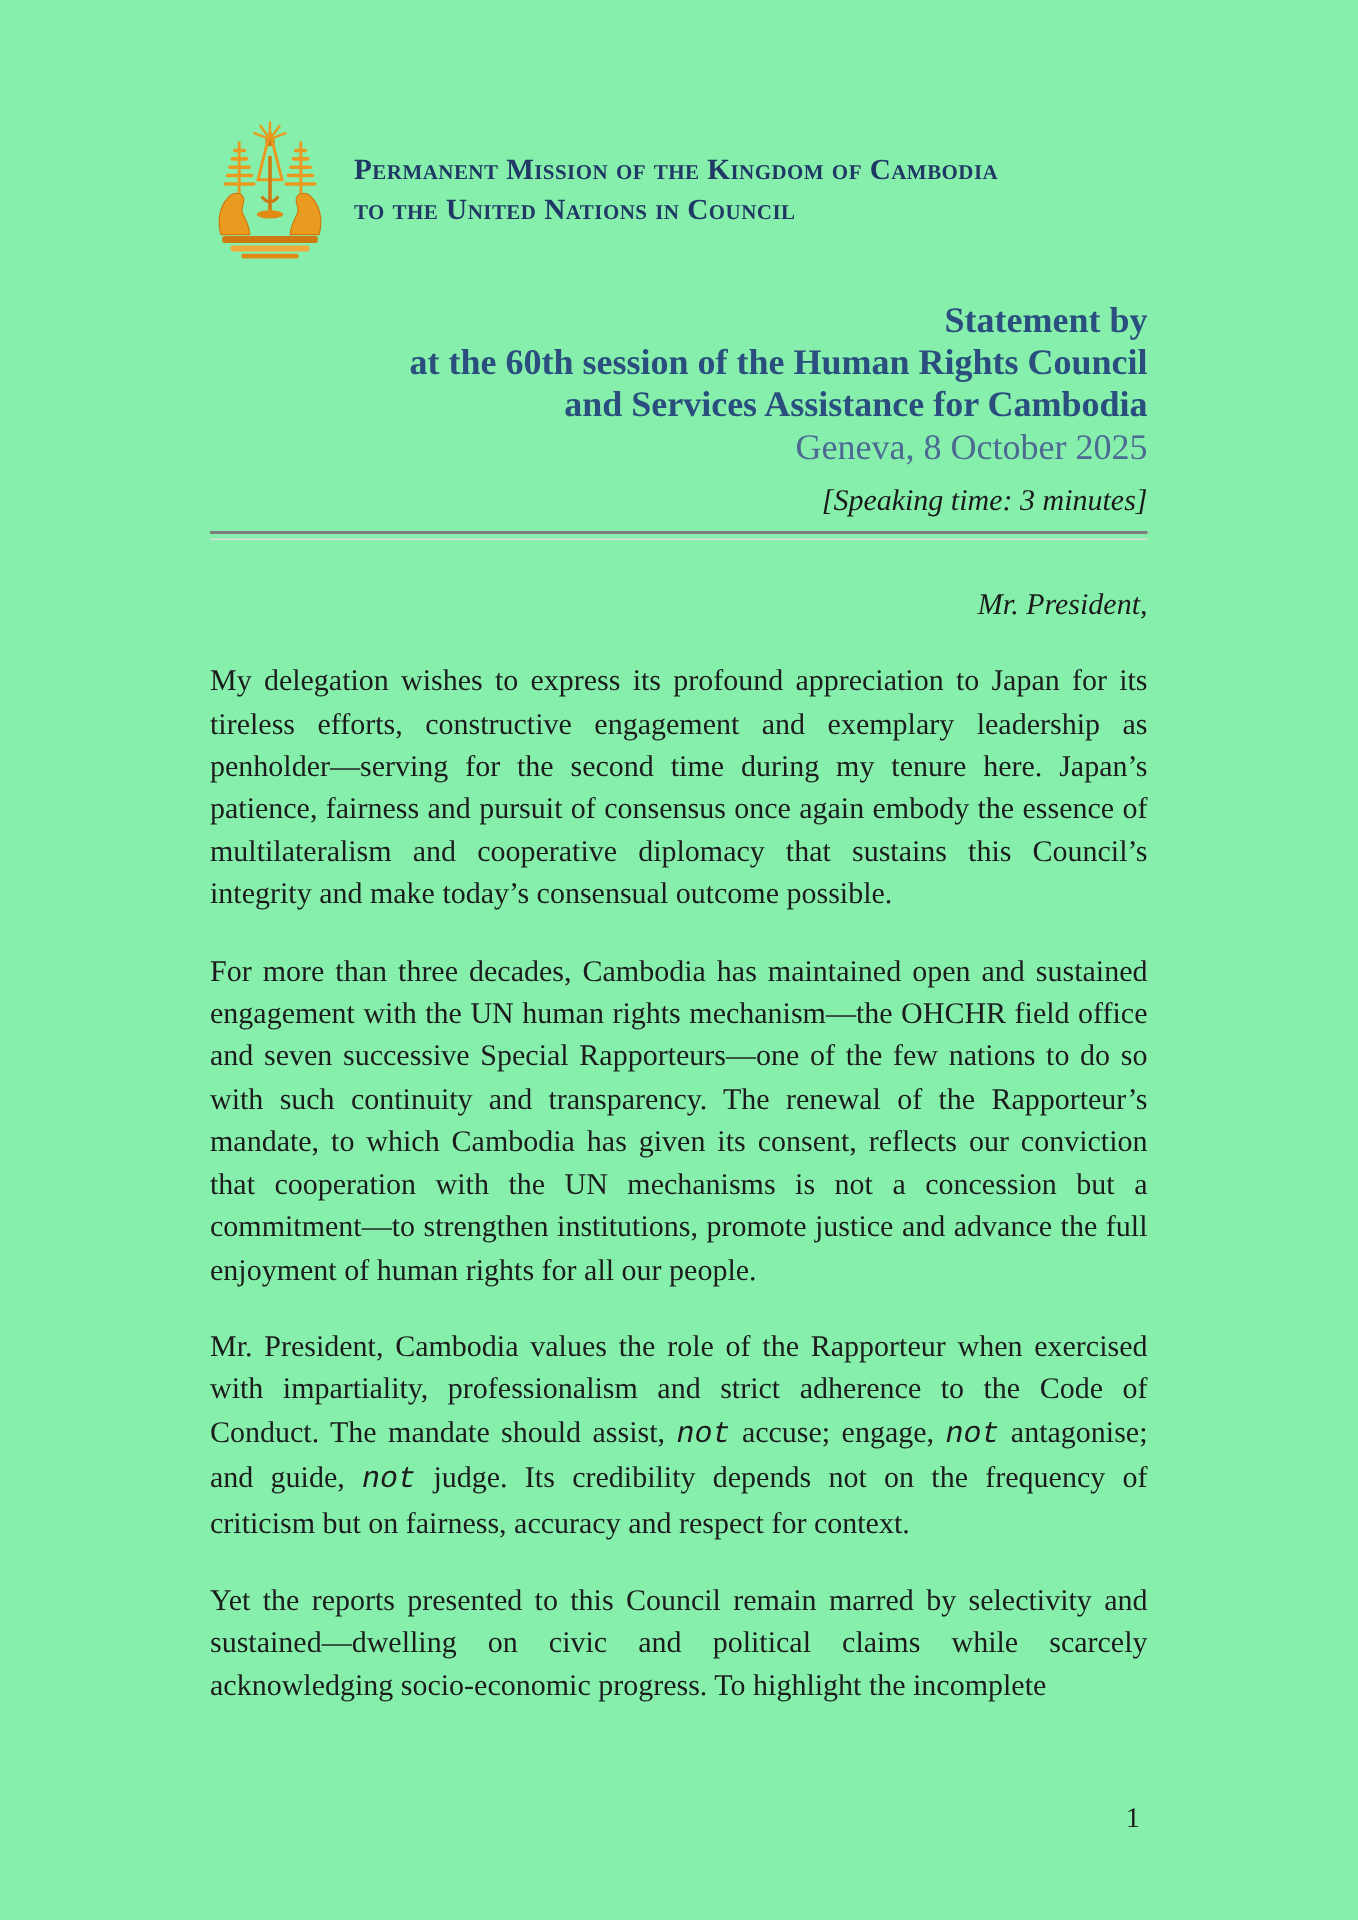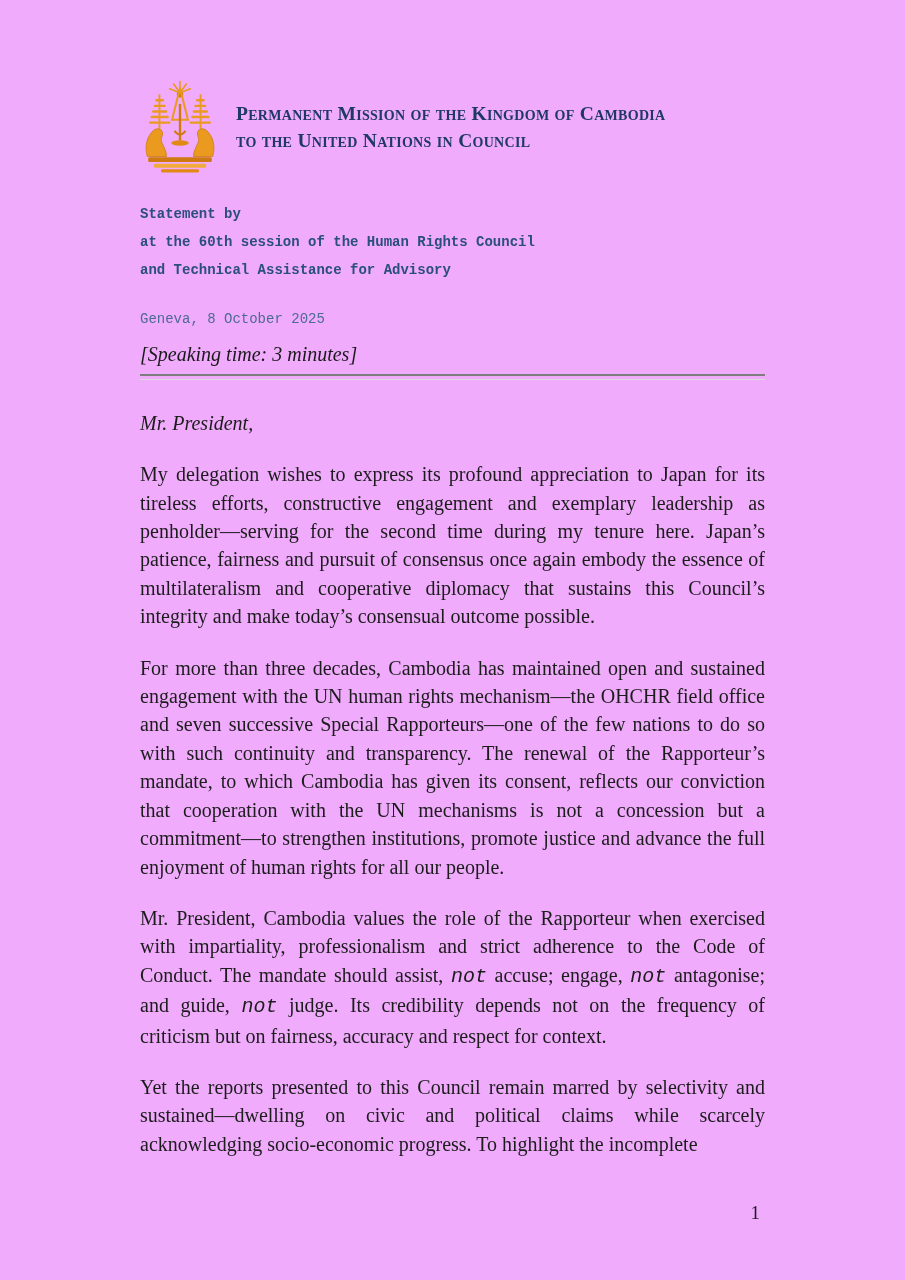--- a/index.html
+++ b/index.html
@@ -6,21 +6,21 @@
     margin: 0;
     padding: 0;
     background: #ffffff;
   }
   .page {
     position: relative;
     width: 905px;
     height: 1280px;
     box-sizing: border-box;
     padding: 80px 140px 0 140px;
-    background: #f0abfc;
+    background: #86efac;
     font-family: "Liberation Serif", serif;
     color: #1c1c1c;
     overflow: hidden;
   }
 
   
   .letterhead {
     display: flex;
     align-items: center;
     gap: 16px;
@@ -39,35 +39,33 @@
     font-variant: small-caps;
     color: #1f3864;
     font-size: 19.5px;
     line-height: 27px;
     letter-spacing: 0.3px;
   }
 
   
   .title-block {
     margin-top: 26px;
-    text-align: left;
+    text-align: right;
     color: #2a4e7e;
     font-weight: bold;
-    font-size: 14px;
+    font-size: 24px;
     line-height: 28.2px;
-    font-family: Liberation Mono, monospace;
   }
   .title-date {
     font-weight: normal;
     color: #4d6a93;
-    margin-top: 20px;
   }
   .speaking-time {
     margin-top: 8px;
-    text-align: left;
+    text-align: right;
     font-style: italic;
     font-size: 20px;
     color: #1a1a1a;
     line-height: 26px;
   }
   .rule {
     margin: 7px 0 0 0;
     border: 0;
     height: 3px;
     border-top: 2px solid #7e7e7e;
@@ -79,21 +77,21 @@
     margin-top: 29px;
     font-size: 20px;
     line-height: 28.4px;
     text-align: justify;
   }
   .body-text p {
     margin: 0 0 23px 0;
   }
   .salutation {
     font-style: italic;
-    text-align: left;
+    text-align: right;
   }
   .em {
     font-style: italic;
     font-family: Liberation Mono, monospace;
   }
 
   
   .page-number {
     position: absolute;
     top: 1202px;
@@ -153,21 +151,21 @@
     </span>
     <div class="mission-name">
       <div>Permanent Mission of the Kingdom of Cambodia</div>
       <div>to the United Nations in Council</div>
     </div>
   </header>
 
   <section class="title-block">
     <div>Statement by</div>
     <div>at the 60th session of the Human Rights Council</div>
-    <div>and Technical Assistance for Advisory</div>
+    <div>and Services Assistance for Cambodia</div>
     <div class="title-date">Geneva, 8 October 2025</div>
   </section>
 
   <div class="speaking-time">[Speaking time: 3 minutes]</div>
 
   <hr class="rule">
 
   <main class="body-text">
     <p class="salutation">Mr. President,</p>
     <p>My delegation wishes to express its profound appreciation to Japan for its tireless efforts, constructive engagement and exemplary leadership as penholder—serving for the second time during my tenure here. Japan’s patience, fairness and pursuit of consensus once again embody the essence of multilateralism and cooperative diplomacy that sustains this Council’s integrity and make today’s consensual outcome possible.</p>

